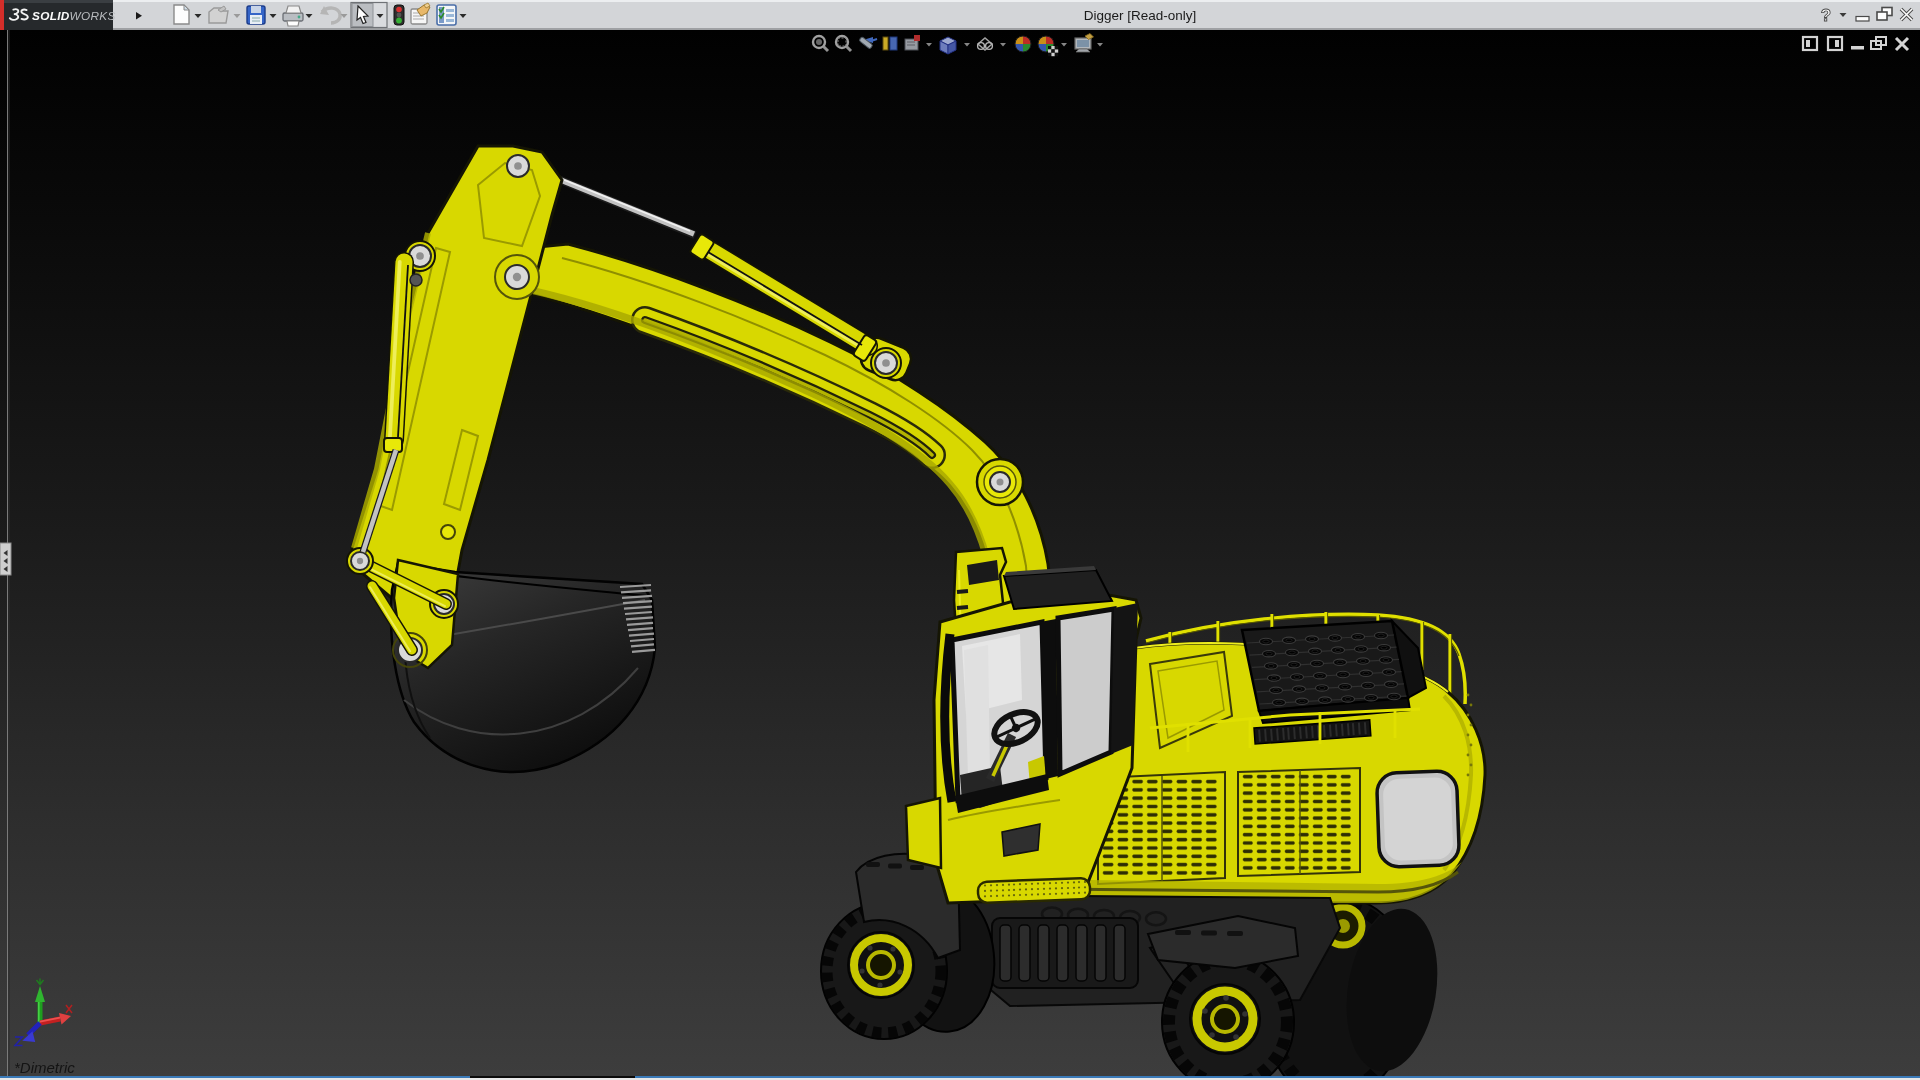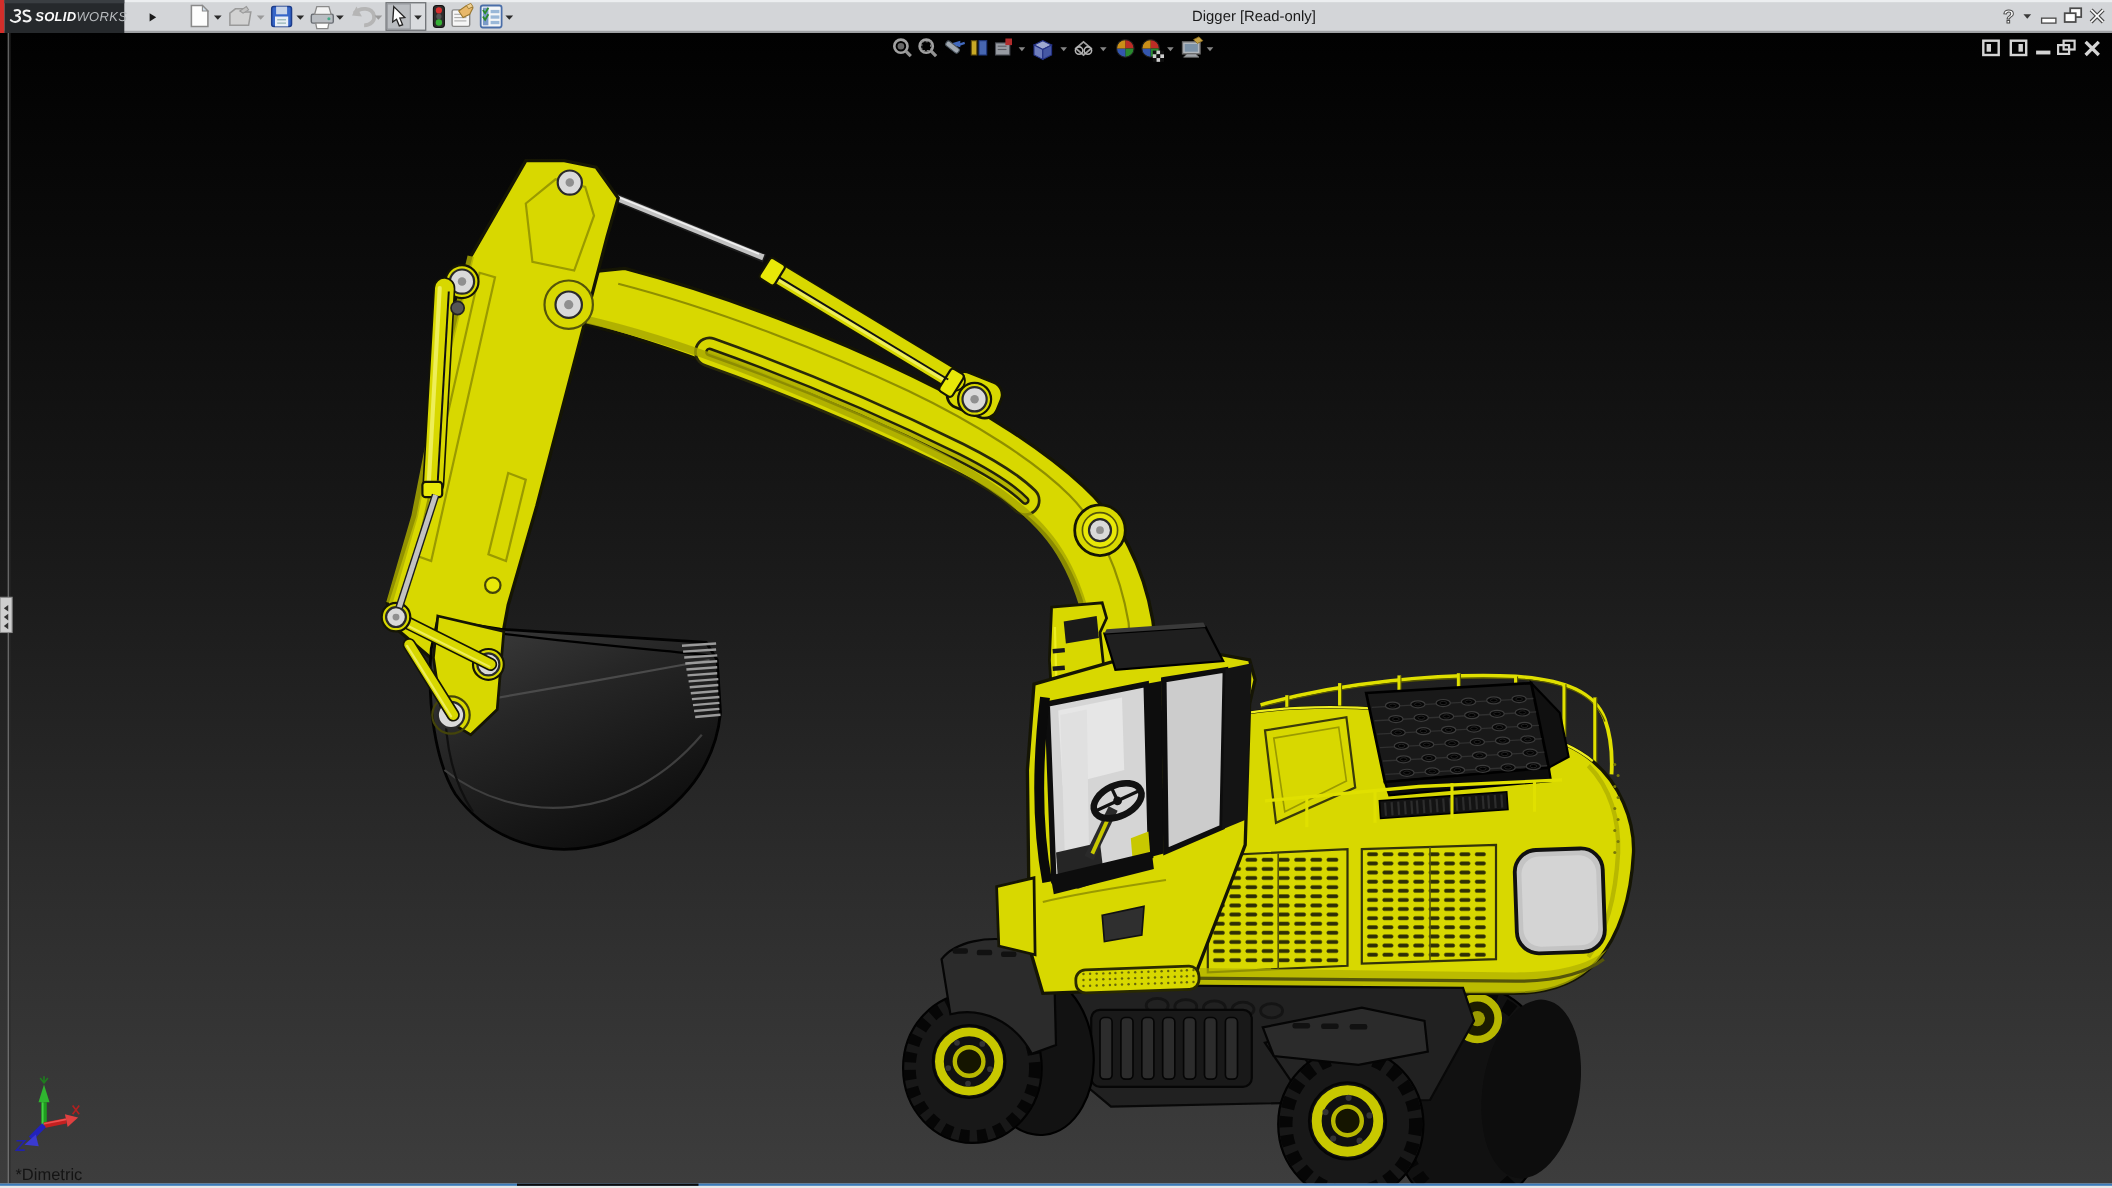--- a/index.html
+++ b/index.html
@@ -1,19 +1,19 @@
 <!DOCTYPE html>
 <html><head><meta charset="utf-8"><title>Digger</title>
 <style>
 html,body{margin:0;padding:0;width:1920px;height:1080px;overflow:hidden;background:#3d3d3d;
 font-family:"Liberation Sans",sans-serif;}
 #stage{position:absolute;left:0;top:0;width:1920px;height:1080px;}
 #titlebar{position:absolute;left:0;top:0;width:1752px;height:30px;}
 #viewport{position:absolute;left:0;top:30px;width:1920px;height:1046px;
-background:linear-gradient(180deg,#010101 0%,#0c0c0c 22%,#1b1b1b 48%,#2d2d2d 75%,#3d3d3d 100%);}
+background:linear-gradient(180deg,#010101 0%,#0c0c0c 22%,#1b1b1b 48%,#2d2d2d 75%,#3d3d3d 100%);font-style:italic;}
 #status{position:absolute;left:0;top:1076px;width:1920px;height:4px;background:#e8e8e8;}
 #status .b{position:absolute;left:0;top:0;width:1920px;height:2px;background:#3a7ab8;}
 #status .k{position:absolute;left:470px;top:0;width:165px;height:2px;background:#0a0a0a;}
 </style></head>
 <body>
 <div id="stage">
 <div id="viewport">
 <svg width="1920" height="1046" viewBox="0 30 1920 1046" xmlns="http://www.w3.org/2000/svg">
 <line x1="7.5" y1="30" x2="7.5" y2="1076" stroke="#7a7a7a" stroke-width="1"></line>
 <line x1="9" y1="30" x2="9" y2="1076" stroke="#2c2c2c" stroke-width="1"></line>

